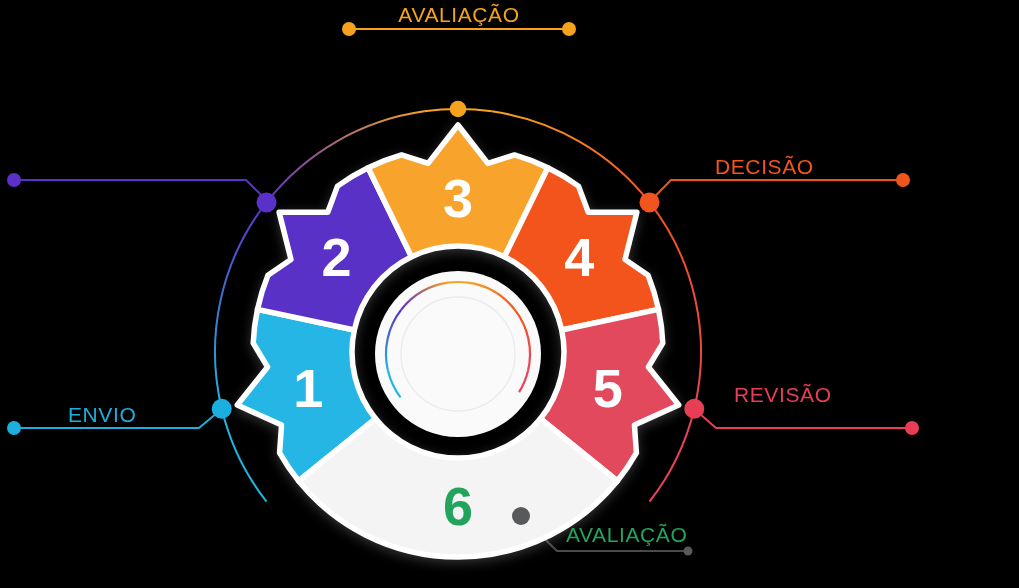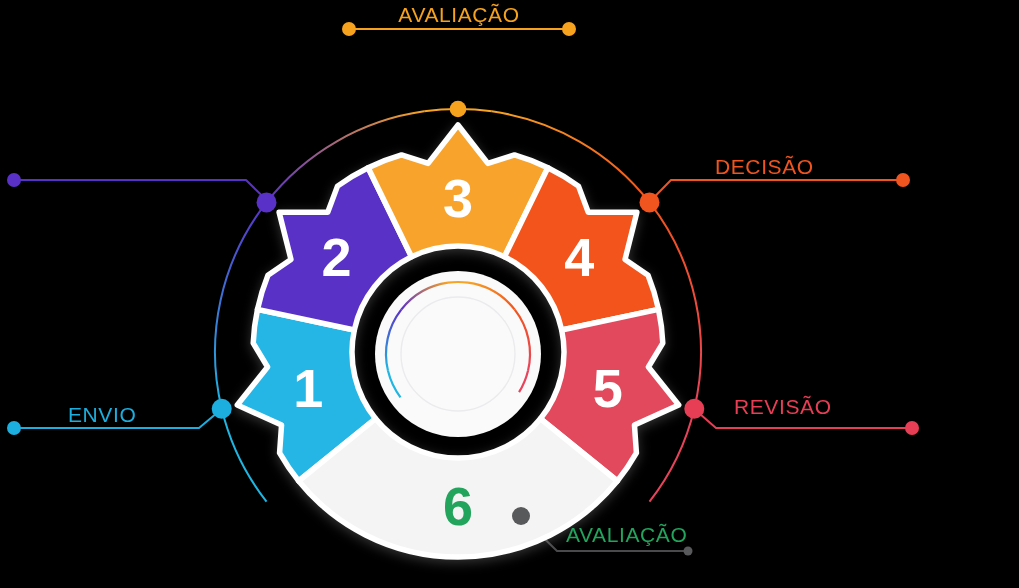--- a/index.html
+++ b/index.html
@@ -16,21 +16,21 @@
     font-weight:normal;
     font-size:21px;
     letter-spacing:.6px;
     white-space:nowrap;
     line-height:1;
   }
   #co-avaliacao{left:459px;top:4px;transform:translateX(-50%);}
   #co-configuracao{left:28px;top:156px;}
   #co-decisao{left:703px;top:156px;margin-left:12px;}
   #co-envio{left:28px;top:404px;}
-  #co-revisao{left:734px;top:396px;}
+  #co-revisao{left:734px;top:384px;}
   #co-conclusao{left:566px;top:524px;}
   .wheel-group{filter:drop-shadow(0 3px 6px rgba(150,150,150,0.35));}
 </style>
 </head>
 <body>
 
 <div class="stage" style="background: rgb(0, 0, 0);">
   <svg id="diagram-svg" width="1019" height="588" viewBox="0 0 1019 588">
     <defs id="svg-defs">
         <linearGradient id="grad0" gradientUnits="userSpaceOnUse" x1="221.71410934336458" y1="408.72722341698494" x2="266.51338687356656" y2="202.39426149586504">

